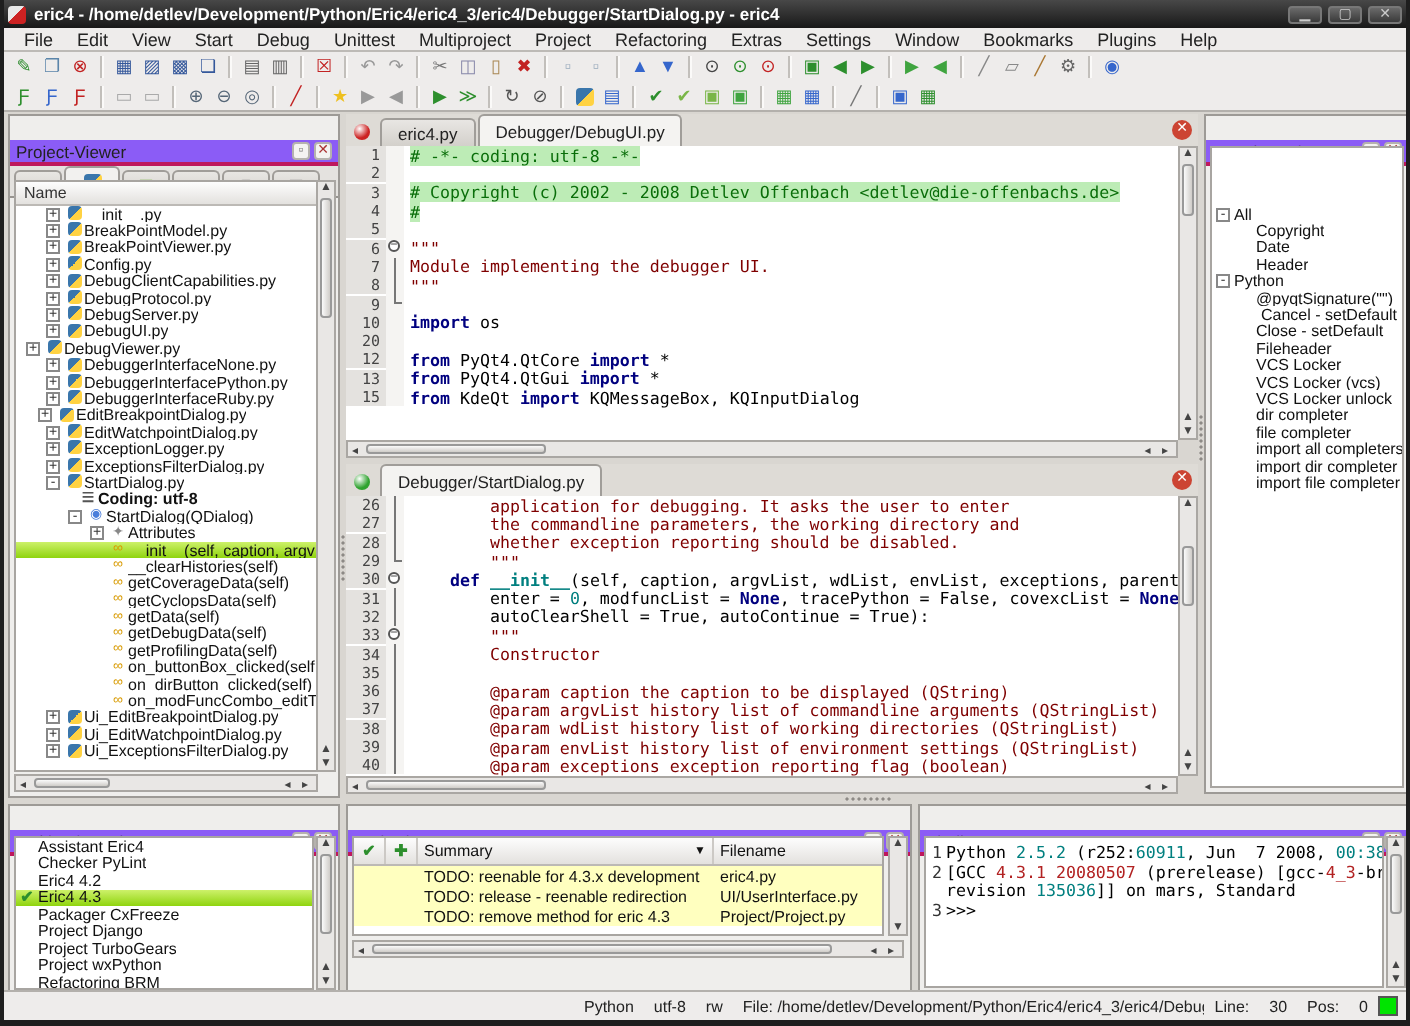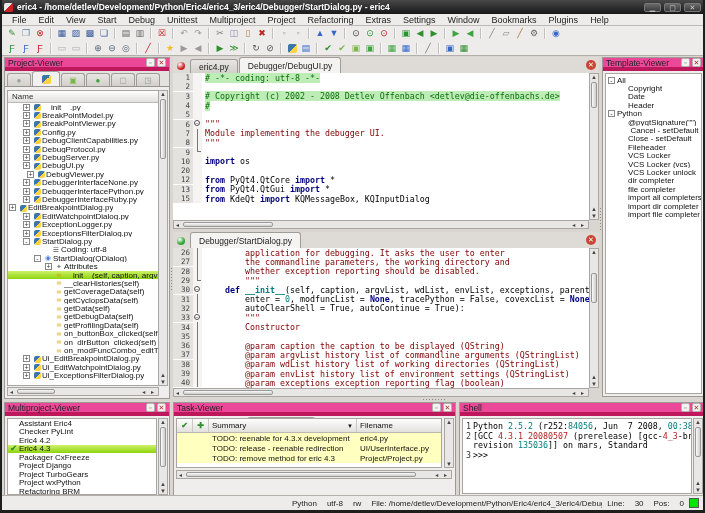--- a/index.html
+++ b/index.html
@@ -20,21 +20,21 @@
   .menu-item { padding:0 6px; font-size:9px; color:#222; }
   
   .toolbar { position:absolute; left:0; top:26px; width:701px; height:30px; background:#eeeceb; border-bottom:1px solid #b3b0ac; }
   .tb-row { height:15px; display:flex; align-items:center; padding-left:3px; }
   .tb-icon { width:14px; height:13px; text-align:center; font-size:9px; line-height:13px; flex:none; }
   .tb-sep { width:2px; height:11px; border-left:1px solid #c2bfbb; border-right:1px solid #fbfaf9; margin:0 3px; flex:none; }
   .ic-py { display:inline-block; width:9px; height:9px; border-radius:2px;
     background:linear-gradient(135deg,#3a76ab 50%,#ffd242 50%); vertical-align:middle; }
   
   .panel { position:absolute; background:#efeeec; border:1px solid #9d9a96; }
-  .panel-head { height:13px; display:flex; align-items:center; padding:0 3px; background:#ec4899; border-bottom:4px solid #be185d; }
+  .panel-head { height:13px; display:flex; align-items:center; padding:0 3px; background:#8b5cf6; border-bottom:2px solid #be185d;margin-top:12px; }
   .panel-title { font-size:8.5px; color:#222; flex:1; white-space:nowrap; overflow:hidden; }
   .ph-btn { width:9px; height:9px; font-size:7px; line-height:8px; text-align:center; color:#777; border:1px solid #b5b2ae; background:#f4f3f1; border-radius:2px; margin-left:2px; flex:none; }
   .ph-btn.close { color:#a33; }
   
   .treebox { position:absolute; background:#fff; border:1px solid #a8a5a1; overflow:hidden; }
   .tree-colhead { height:12px; background:linear-gradient(#fdfdfd,#e3e1de); border-bottom:1px solid #bcb9b5; font-size:8px; padding:1px 4px; color:#333; }
   .trow { height:8.4px; display:flex; align-items:center; white-space:nowrap; font-size:8px; color:#111; overflow:hidden; }
   .trow .exp { width:7px; height:7px; border:1px solid #888; background:#fff; font-size:7px; line-height:5px; text-align:center; color:#333; flex:none; margin-right:2px; }
   .trow .noexp { width:9px; flex:none; }
   .trow .ticon { width:10px; flex:none; font-size:7px; line-height:8px; text-align:center; }
@@ -271,41 +271,41 @@
           <div class="trow" style="padding-left: 15px;">
             <span class="exp">+</span>
             <span class="ticon"><span class="ic-py" style="width: 7px; height: 7px;"></span></span>
             <span class="lbl">DebugServer.py</span>
           </div>
           <div class="trow" style="padding-left: 15px;">
             <span class="exp">+</span>
             <span class="ticon"><span class="ic-py" style="width: 7px; height: 7px;"></span></span>
             <span class="lbl">DebugUI.py</span>
           </div>
-          <div class="trow" style="padding-left: 19px;">
+          <div class="trow" style="padding-left: 5px;">
             <span class="exp">+</span>
             <span class="ticon"><span class="ic-py" style="width: 7px; height: 7px;"></span></span>
             <span class="lbl">DebugViewer.py</span>
           </div>
           <div class="trow" style="padding-left: 15px;">
             <span class="exp">+</span>
             <span class="ticon"><span class="ic-py" style="width: 7px; height: 7px;"></span></span>
             <span class="lbl">DebuggerInterfaceNone.py</span>
           </div>
           <div class="trow" style="padding-left: 15px;">
             <span class="exp">+</span>
             <span class="ticon"><span class="ic-py" style="width: 7px; height: 7px;"></span></span>
             <span class="lbl">DebuggerInterfacePython.py</span>
           </div>
           <div class="trow" style="padding-left: 15px;">
             <span class="exp">+</span>
             <span class="ticon"><span class="ic-py" style="width: 7px; height: 7px;"></span></span>
             <span class="lbl">DebuggerInterfaceRuby.py</span>
           </div>
-          <div class="trow" style="padding-left: 1px;">
+          <div class="trow" style="padding-left: 11px;">
             <span class="exp">+</span>
             <span class="ticon"><span class="ic-py" style="width: 7px; height: 7px;"></span></span>
             <span class="lbl">EditBreakpointDialog.py</span>
           </div>
           <div class="trow" style="padding-left: 15px;">
             <span class="exp">+</span>
             <span class="ticon"><span class="ic-py" style="width: 7px; height: 7px;"></span></span>
             <span class="lbl">EditWatchpointDialog.py</span>
           </div>
           <div class="trow" style="padding-left: 15px;">
@@ -316,21 +316,21 @@
           <div class="trow" style="padding-left: 15px;">
             <span class="exp">+</span>
             <span class="ticon"><span class="ic-py" style="width: 7px; height: 7px;"></span></span>
             <span class="lbl">ExceptionsFilterDialog.py</span>
           </div>
           <div class="trow" style="padding-left: 15px;">
             <span class="exp">-</span>
             <span class="ticon"><span class="ic-py" style="width: 7px; height: 7px;"></span></span>
             <span class="lbl">StartDialog.py</span>
           </div>
-          <div class="trow" style="padding-left: 34px;">
+          <div class="trow" style="padding-left: 22px; font-weight: bold;">
             <span class="noexp"></span>
             <span class="ticon" style="color: rgb(85, 85, 85);">☰</span>
             <span class="lbl">Coding: utf-8</span>
           </div>
           <div class="trow" style="padding-left: 26px;">
             <span class="exp">-</span>
             <span class="ticon" style="color: rgb(74, 126, 219);">◉</span>
             <span class="lbl">StartDialog(QDialog)</span>
           </div>
           <div class="trow" style="padding-left: 37px;">
@@ -706,21 +706,21 @@
     </div>
   </div>
 
   <div class="panel" style="left:600px; top:57px; width:103px; height:340px;">
     <div class="panel-head">
       <span class="panel-title">Template-Viewer</span>
       <span class="ph-btn">▫</span>
       <span class="ph-btn close">✕</span>
     </div>
     <div class="treebox" style="left:2px; top:15px; width:97px; height:321px;">
-      <div id="ttree" style="padding-top:2px;">
+      <div id="ttree" style="padding-top:2px;margin-top:27px;">
           <div class="trow" style="padding-left: 2px;">
             <span class="exp">-</span>
             <span class="lbl">All</span>
           </div>
           <div class="trow" style="padding-left: 13px;">
             <span class="noexp"></span>
             <span class="lbl">Copyright</span>
           </div>
           <div class="trow" style="padding-left: 13px;">
             <span class="noexp"></span>
@@ -836,21 +836,21 @@
     </div>
   </div>
 
   <div class="panel" style="left:457px; top:402px; width:246px; height:94px;">
     <div class="panel-head">
       <span class="panel-title">Shell</span>
       <span class="ph-btn">▫</span>
       <span class="ph-btn close">✕</span>
     </div>
     <div class="treebox" style="left:2px; top:15px; width:230px; height:76px; padding-top:2px;" id="shellbody">
-        <div class="shell-line"><span class="shell-num">1</span><span class="sg-t">Python </span><span class="sg-n">2.5.2</span><span class="sg-t"> (r252:</span><span class="sg-n">84056</span><span class="sg-t">, Jun  7 2008, </span><span class="sg-n">00:38:48</span></div>
+        <div class="shell-line"><span class="shell-num">1</span><span class="sg-t">Python </span><span class="sg-n">2.5.2</span><span class="sg-t"> (r252:</span><span class="sg-n">60911</span><span class="sg-t">, Jun  7 2008, </span><span class="sg-n">00:38:48</span></div>
         <div class="shell-line"><span class="shell-num">2</span><span class="sg-t">[GCC </span><span class="sg-r">4.3.1 20080507</span><span class="sg-t"> (prerelease) [gcc-</span><span class="sg-r">4_3</span><span class="sg-t">-branch</span></div>
         <div class="shell-line"><span class="shell-num"></span><span class="sg-t">revision </span><span class="sg-n">135036</span><span class="sg-t">]] on mars, Standard</span></div>
         <div class="shell-line"><span class="shell-num">3</span><span class="sg-t">&gt;&gt;&gt; </span></div>
       </div>
     <div class="vscroll" style="right:1px; top:15px; height:76px;">
       <span class="varrow" style="top:0;">▲</span>
         <div class="vthumb" style="top:8px; height:30px;"></div>
       <span class="varrow" style="bottom:7px;">▲</span>
         <span class="varrow" style="bottom:0;">▼</span>
     </div>

